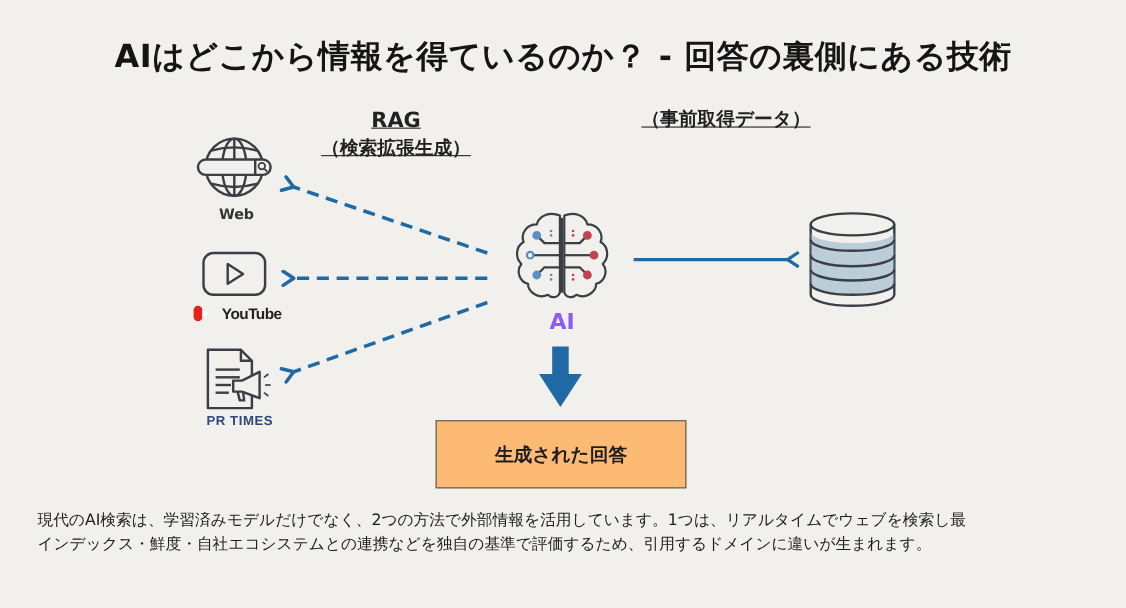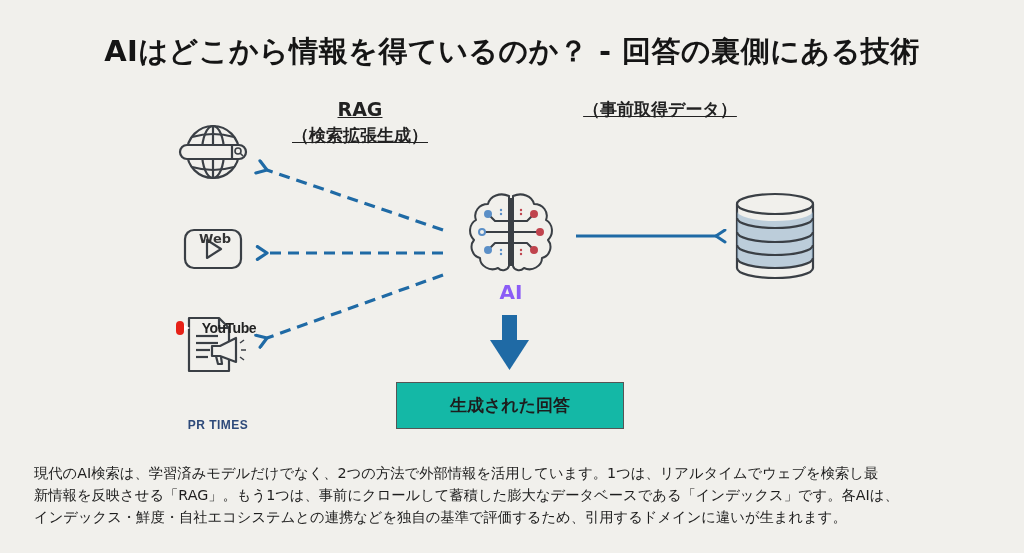--- a/index.html
+++ b/index.html
@@ -15,33 +15,33 @@
     font-size:29px; font-weight:bold; letter-spacing:0.5px; color:#151515;margin-top:14px;
   }
   .label-block { position:absolute; text-align:center; font-weight:bold; color:#222;text-decoration:underline; }
   .label-block .main { font-size:19px; line-height:26px; }
   .label-block .sub { font-size:17px; line-height:26px; }
   #rag-label { left:280px; top:96px; width:160px; }
   #index-label { left:560px; top:96px; width:200px; }
 
   svg.diagram { position:absolute; left:0; top:0; }
 
-  .src-label { position:absolute; font-weight:bold; text-align:center;margin-top:43px; }
+  .src-label { position:absolute; font-weight:bold; text-align:center; }
   #web-label { left:185px; top:188px; width:60px; font-size:13px; color:#333; }
   #yt-label { left:176px; top:275px; width:80px; height:20px; display:flex; align-items:center; justify-content:center; gap:18px; }
   #yt-label .yt-logo { width:20px; height:14px; background:#e62117; border-radius:4px; position:relative; display:inline-block; }
   #yt-label .yt-logo::after { content:""; position:absolute; left:8px; top:4px; border-left:6px solid #fff; border-top:3px solid transparent; border-bottom:3px solid transparent; }
   #yt-label .yt-text { font-size:14px; font-weight:bold; color:#222; letter-spacing:-0.5px; font-family:"Liberation Sans", sans-serif; }
   #pr-label { left:178px; top:375px; width:80px; font-size:12px; color:#2e4a7a; letter-spacing:0.5px; font-family:"Liberation Sans", sans-serif; }
 
   #ai-label { position:absolute; left:476px; top:280px; width:70px; text-align:center; font-size:20px; font-weight:bold; color:#8b5cf6; }
 
   .answer-box {
-    position:absolute; left:396px; top:382px; width:228px; height:47px;
-    background:#14b8a6; border:1.5px solid #555; box-sizing:border-box;
+    position:absolute; left:396px; top:382px; width:228px; height:62px;
+    background:#fdba74; border:1.5px solid #555; box-sizing:border-box;
     display:flex; align-items:center; justify-content:center;
     font-size:17px; font-weight:bold; color:#1d1d1d;
   }
   .desc {
     position:absolute; left:34px; top:462px; width:960px;
     font-size:14.3px; line-height:22px; color:#1d1d1d;
   }
   .desc p { margin:0; white-space:nowrap; }
 </style>
 </head>
@@ -153,15 +153,14 @@
 <div class="src-label" id="pr-label">PR TIMES</div>
 
 <div id="ai-label">AI</div>
 
 <div class="answer-box">
   <span>生成された回答</span>
 </div>
 
 <div class="desc">
   <p>現代のAI検索は、学習済みモデルだけでなく、2つの方法で外部情報を活用しています。1つは、リアルタイムでウェブを検索し最</p>
-  <p>新情報を反映させる「RAG」。もう1つは、事前にクロールして蓄積した膨大なデータベースである「インデックス」です。各AIは、</p>
   <p>インデックス・鮮度・自社エコシステムとの連携などを独自の基準で評価するため、引用するドメインに違いが生まれます。</p>
 </div>
 
 </body></html>

